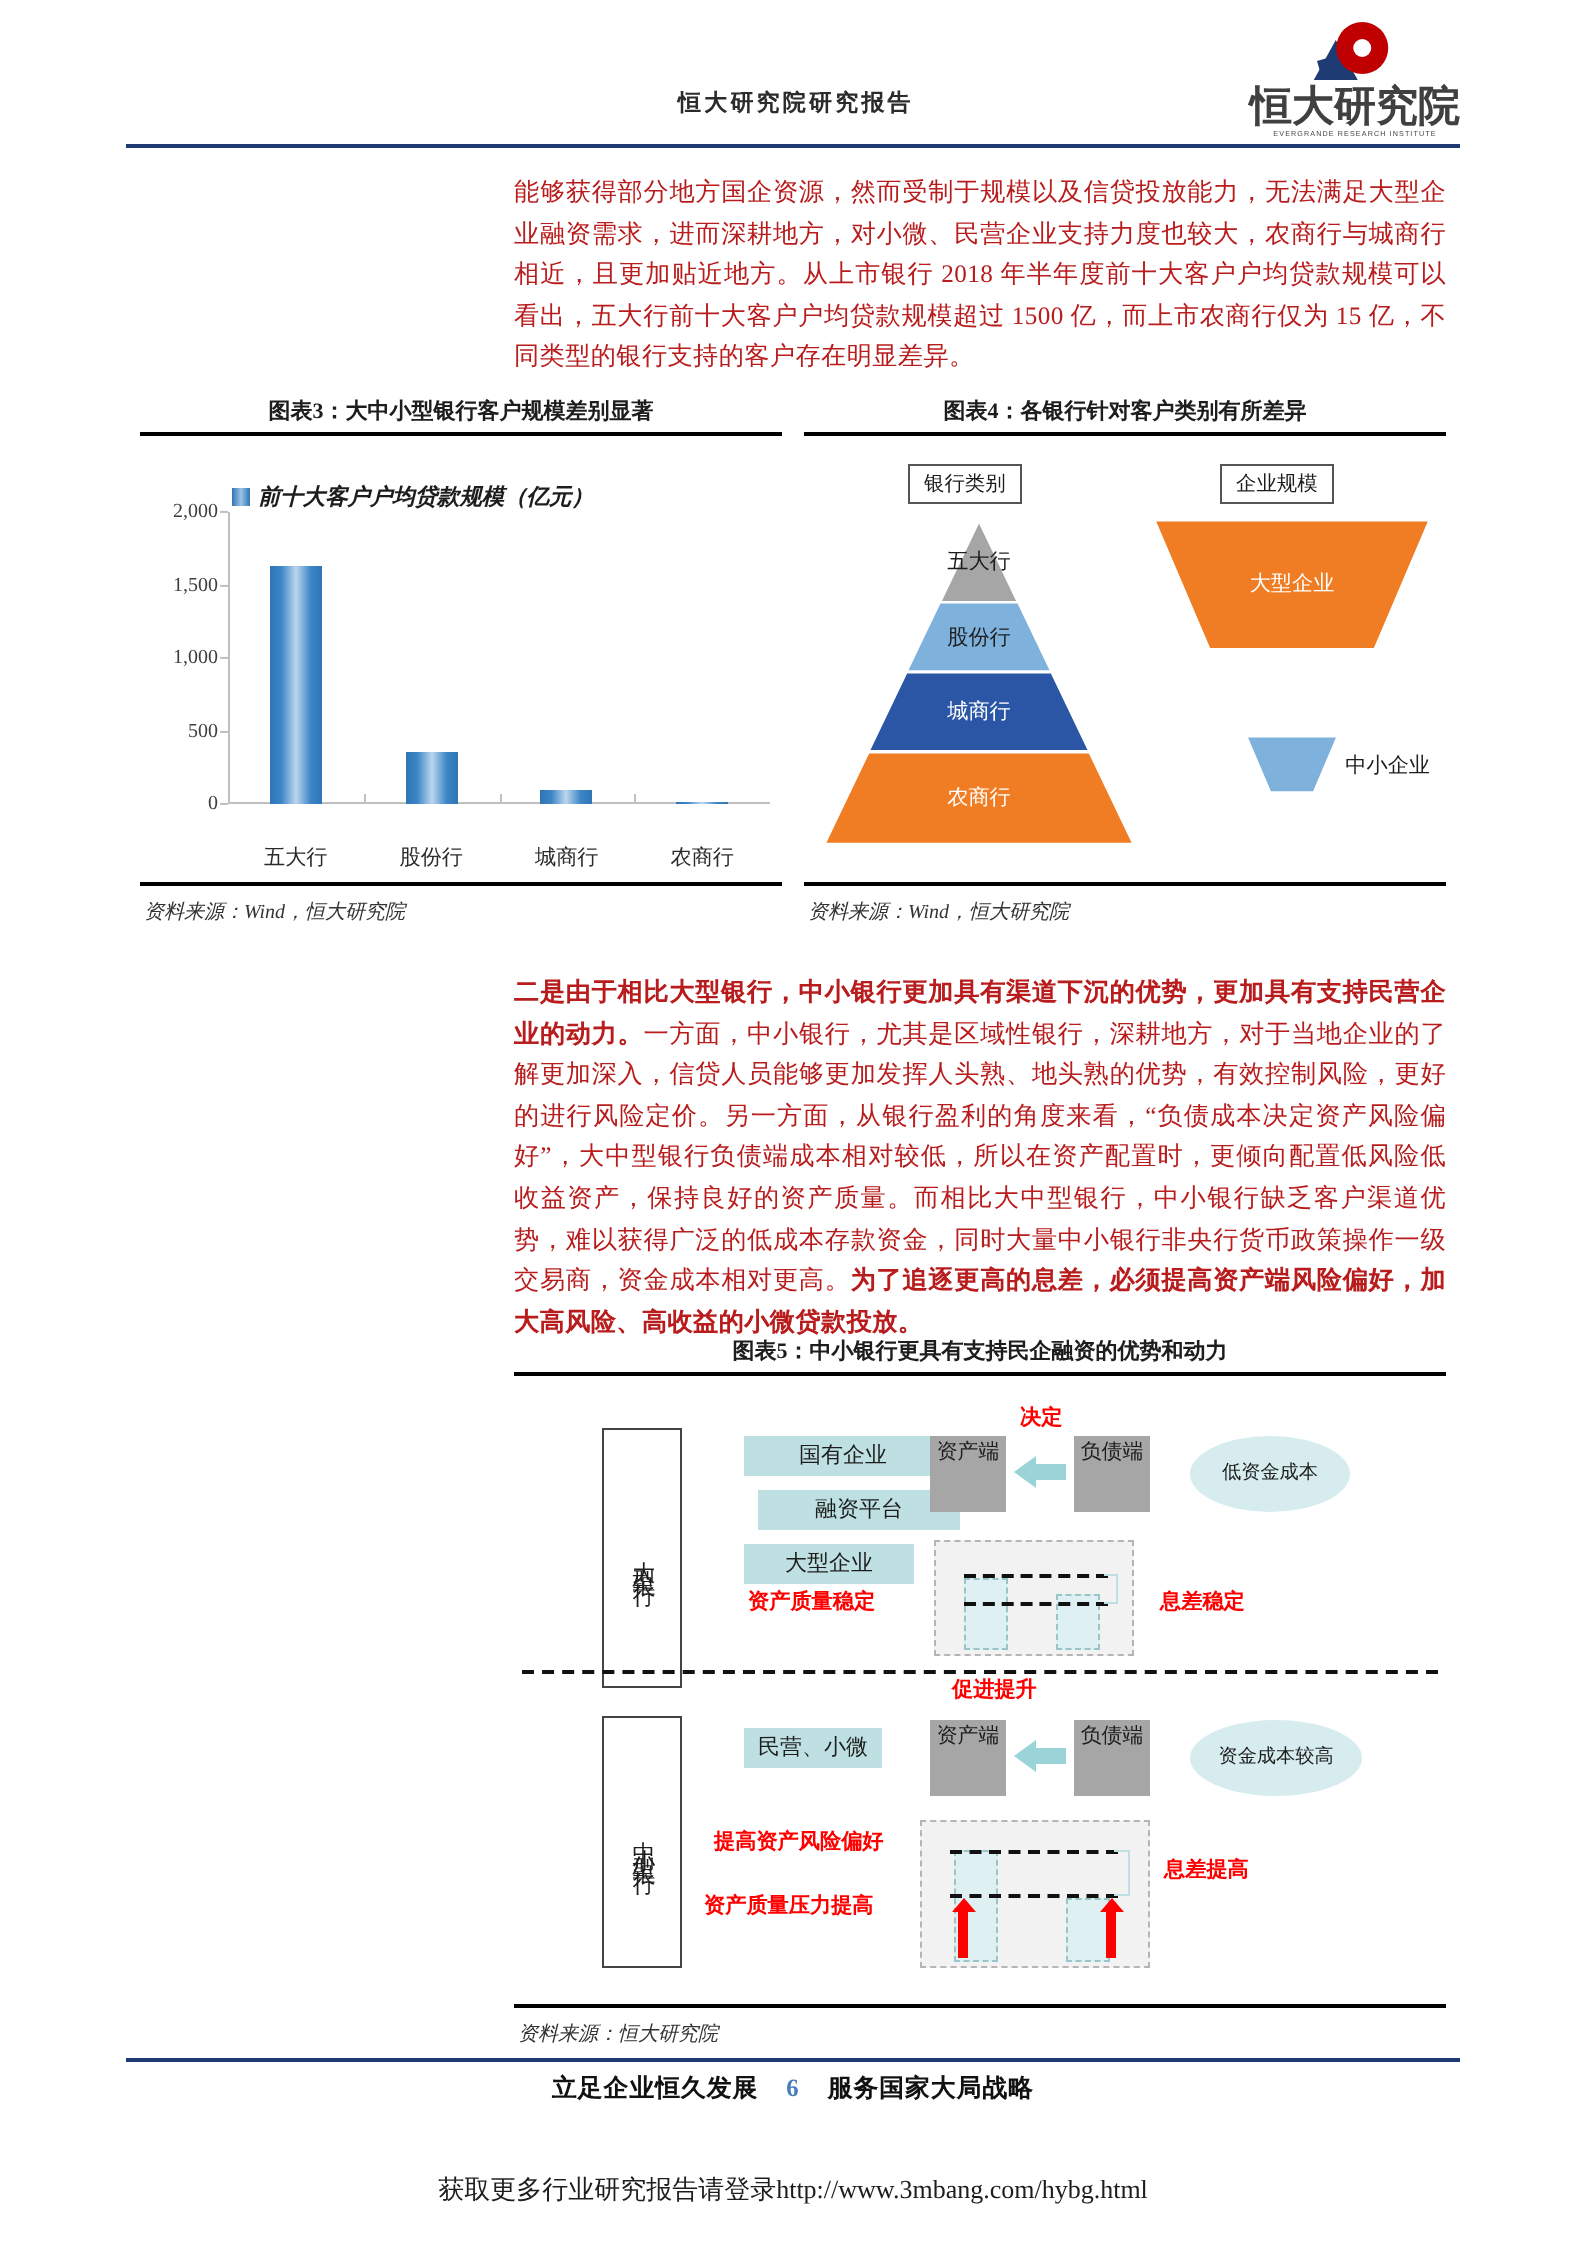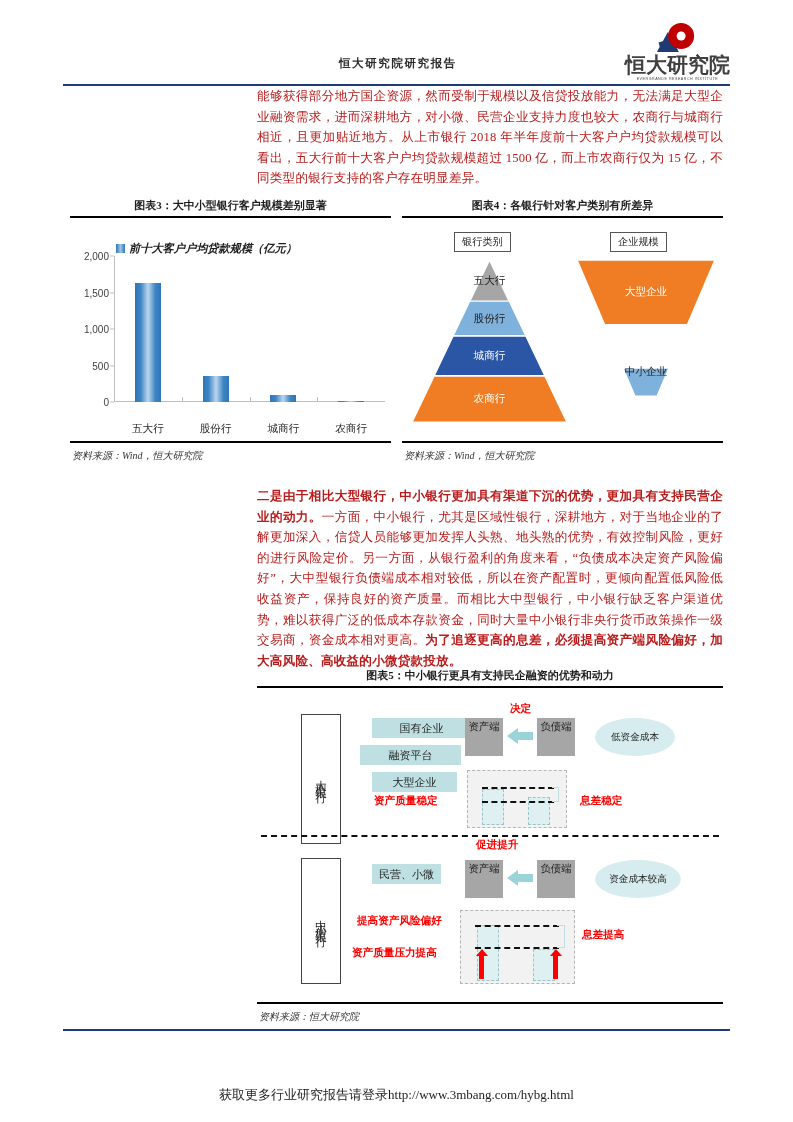--- a/index.html
+++ b/index.html
@@ -8,21 +8,21 @@
     width: 793px; height: 1122px;
     background:#ffffff;
     font-family: "Liberation Serif", "DejaVu Serif", serif;
     color:#231f20;
     position:relative;
     overflow:hidden;
   }
   .page { position:absolute; inset:0; }
 
   
-  .header { position:absolute; left:0; right:0; top:12px; height:74px; }
+  .header { position:absolute; left:0; right:0; top:0; height:74px; }
   .header-title {
     position:absolute; left:339px; top:44px;
     font-size:11.5px; letter-spacing:1.6px; color:#2b2b2b;
     font-family:"Liberation Serif", serif; font-weight:600;
   }
   .logo { position:absolute; right:63px; top:11px; width:105px; text-align:center; }
   .logo-mark { position:relative; height:30px; }
   .logo-q {
     position:absolute; left:50%; top:0px; transform:translateX(-38%);
     width:26px; height:26px; border-radius:50%;
@@ -102,21 +102,21 @@
   .c3-legend .swatch{
     width:9px;height:9px;display:inline-block;
     background:linear-gradient(to right,#2e75b6,#9dc3e6,#2e75b6);
   }
   .c3-plot { position:absolute; left:44px; top:28px; right:6px; bottom:34px; }
   .c3-axisline { position:absolute; left:44px; top:28px; width:1.2px; bottom:34px; background:#bfbfbf; }
   .c3-baseline { position:absolute; left:44px; right:6px; bottom:34px; height:1.4px; background:#bfbfbf; }
   .c3-ytick {
     position:absolute; right:100%; margin-right:5px;
     font-size:10px; color:#3f3f3f; white-space:nowrap;
-    transform:translateY(-50%); font-family:Liberation Sans, sans-serif;
+    transform:translateY(-50%); font-family:Liberation Serif, serif;
   }
   .c3-tickmark { position:absolute; left:-4px; width:4px; height:1.1px; background:#bfbfbf; transform:translateY(-50%); }
   .c3-bars { position:absolute; left:0; right:0; bottom:0; top:0; display:flex; }
   .c3-col { flex:1; position:relative; display:flex; justify-content:center; align-items:flex-end; }
   .c3-bar {
     width:26px;
     background:linear-gradient(to right,#2e75b6 0%, #3d86c6 22%, #bcd6ee 50%, #3d86c6 78%, #2e75b6 100%);
   }
   .c3-xtick { position:absolute; bottom:-34px; left:0; right:0; text-align:center;
     font-size:10.6px; color:#2b2b2b; font-family:"Liberation Serif", serif; }
@@ -323,40 +323,40 @@
         <div style="position: absolute; left: 0px; top: 0px; width: 138px; height: 64.8px;">
           <svg width="138" height="64.8" style="display: block;">
             <polygon points="0,0 138,0 110.4,64.8 27.599999999999994,64.8" fill="#f07d23" stroke="#ffffff" stroke-width="1.5"></polygon>
           </svg>
           <div class="tri-txt" style="top: 32.4px; color: rgb(255, 255, 255);">大型企业</div>
         </div>
         <div style="position: absolute; left: 0px; top: 107.73px; width: 138px; height: 28.35px;">
           <svg width="138" height="28.34999999999998" style="display: block;">
             <polygon points="45.885000000000005,0 92.115,0 80.04,28.34999999999998 57.959999999999994,28.34999999999998" fill="#7fb1dd" stroke="#ffffff" stroke-width="1.5"></polygon>
           </svg>
-          <div class="tri-txt" style="top: 4px;">中小企业</div>
+          <div class="tri-txt" style="top: 15px; text-align: right;">中小企业</div>
         </div>
       </div>
   </div>
   <div id="fig4-rule"></div>
   <div class="fig-source" id="fig4-src">资料来源：Wind，恒大研究院</div>
 
   <div class="para" id="para-mid">
     <b>二是由于相比大型银行，中小银行更加具有渠道下沉的优势，更加具有支持民营企业的动力。</b><span>一方面，中小银行，尤其是区域性银行，深耕地方，对于当地企业的了解更加深入，信贷人员能够更加发挥人头熟、地头熟的优势，有效控制风险，更好的进行风险定价。另一方面，从银行盈利的角度来看，“负债成本决定资产风险偏好”，大中型银行负债端成本相对较低，所以在资产配置时，更倾向配置低风险低收益资产，保持良好的资产质量。而相比大中型银行，中小银行缺乏客户渠道优势，难以获得广泛的低成本存款资金，同时大量中小银行非央行货币政策操作一级交易商，资金成本相对更高。</span><b>为了追逐更高的息差，必须提高资产端风险偏好，加大高风险、高收益的小微贷款投放。</b>
   </div>
 
   <div class="fig-caption" id="fig5-cap">图表5：中小银行更具有支持民企融资的优势和动力</div>
   <div class="fig-frame" id="fig5-box">
 
     <div class="bank-type-box" style="left:44px; top:16px; width:40px; height:130px;">
       <span style="writing-mode: vertical-rl; text-orientation: upright; letter-spacing: 4px;">大型银行</span>
     </div>
 
     <div class="cust-box" style="left:115px; top:20px; width:99px;">国有企业</div>
-    <div class="cust-box" style="left:103px; top:47px; width:101px;">融资平台</div>
+    <div class="cust-box" style="left:122px; top:47px; width:101px;">融资平台</div>
     <div class="cust-box" style="left:115px; top:74px; width:85px;">大型企业</div>
 
     <div class="red-txt" style="left:253px; top:4px;">决定</div>
 
     <div class="gray-box" style="left:208px; top:20px; height:38px;">
       <span>资产端</span>
     </div>
     <div class="arrow-left" style="left:250px; top:30px;">
       <div class="shaft"></div>
         <div class="head"></div>
@@ -411,15 +411,18 @@
     </div>
 
     <div class="red-txt" style="left:100px; top:216px;">提高资产风险偏好</div>
     <div class="red-txt" style="left:95px; top:248px;">资产质量压力提高</div>
     <div class="red-txt" style="left:325px; top:230px;">息差提高</div>
   </div>
   <div id="fig5-rule"></div>
   <div class="fig-source" id="fig5-src">资料来源：恒大研究院</div>
 
   <div class="footer-rule"></div>
+  <div class="footer-line">
+    <span>立足企业恒久发展</span><span class="pg">6</span><span>服务国家大局战略</span>
+  </div>
   <div class="promo">获取更多行业研究报告请登录http://www.3mbang.com/hybg.html</div>
 
 </div>
 
 </body></html>

